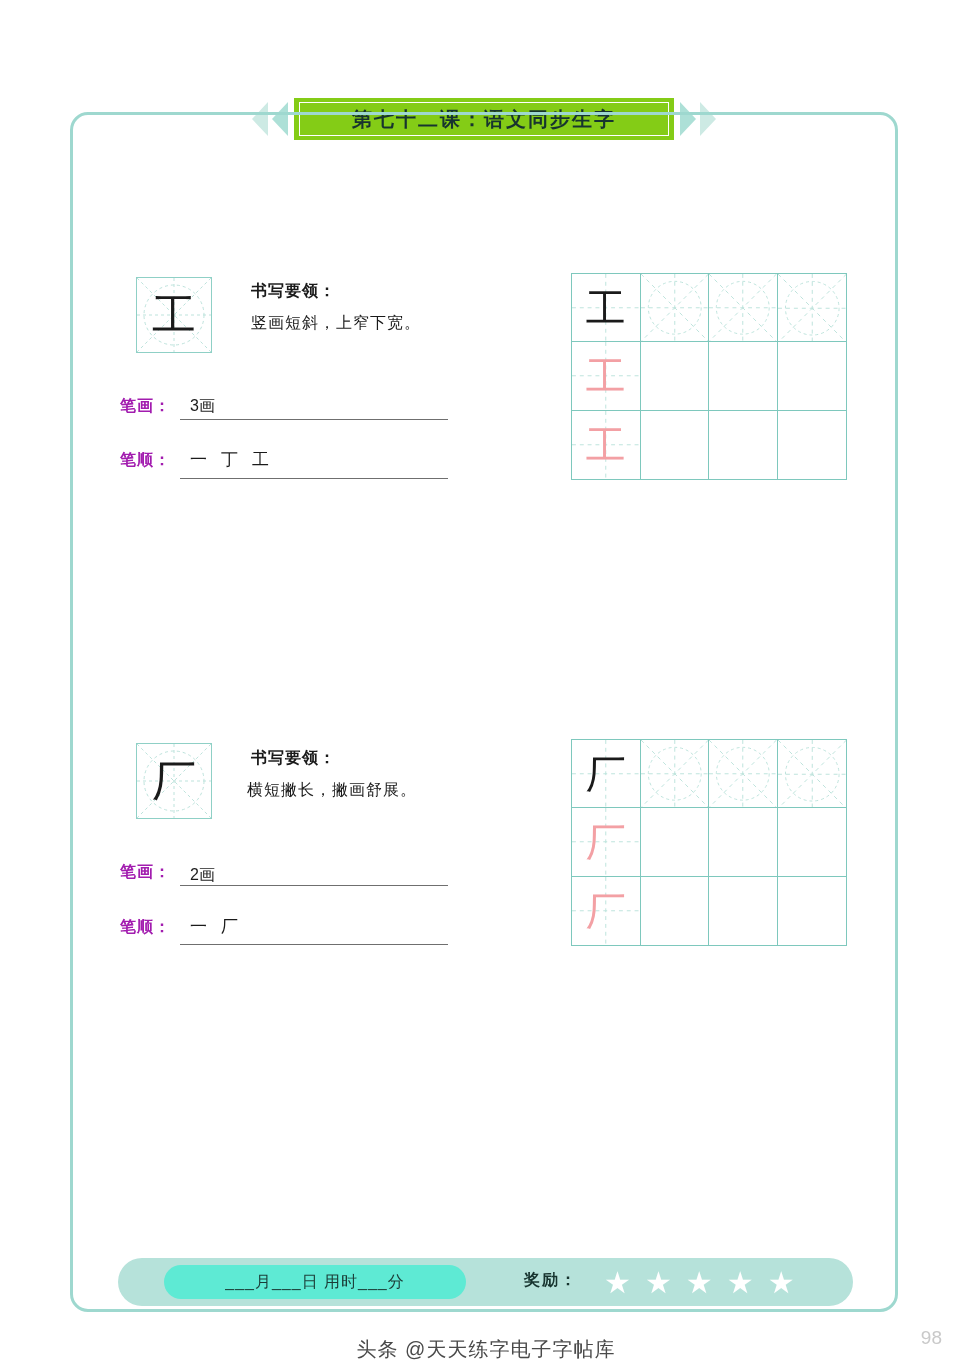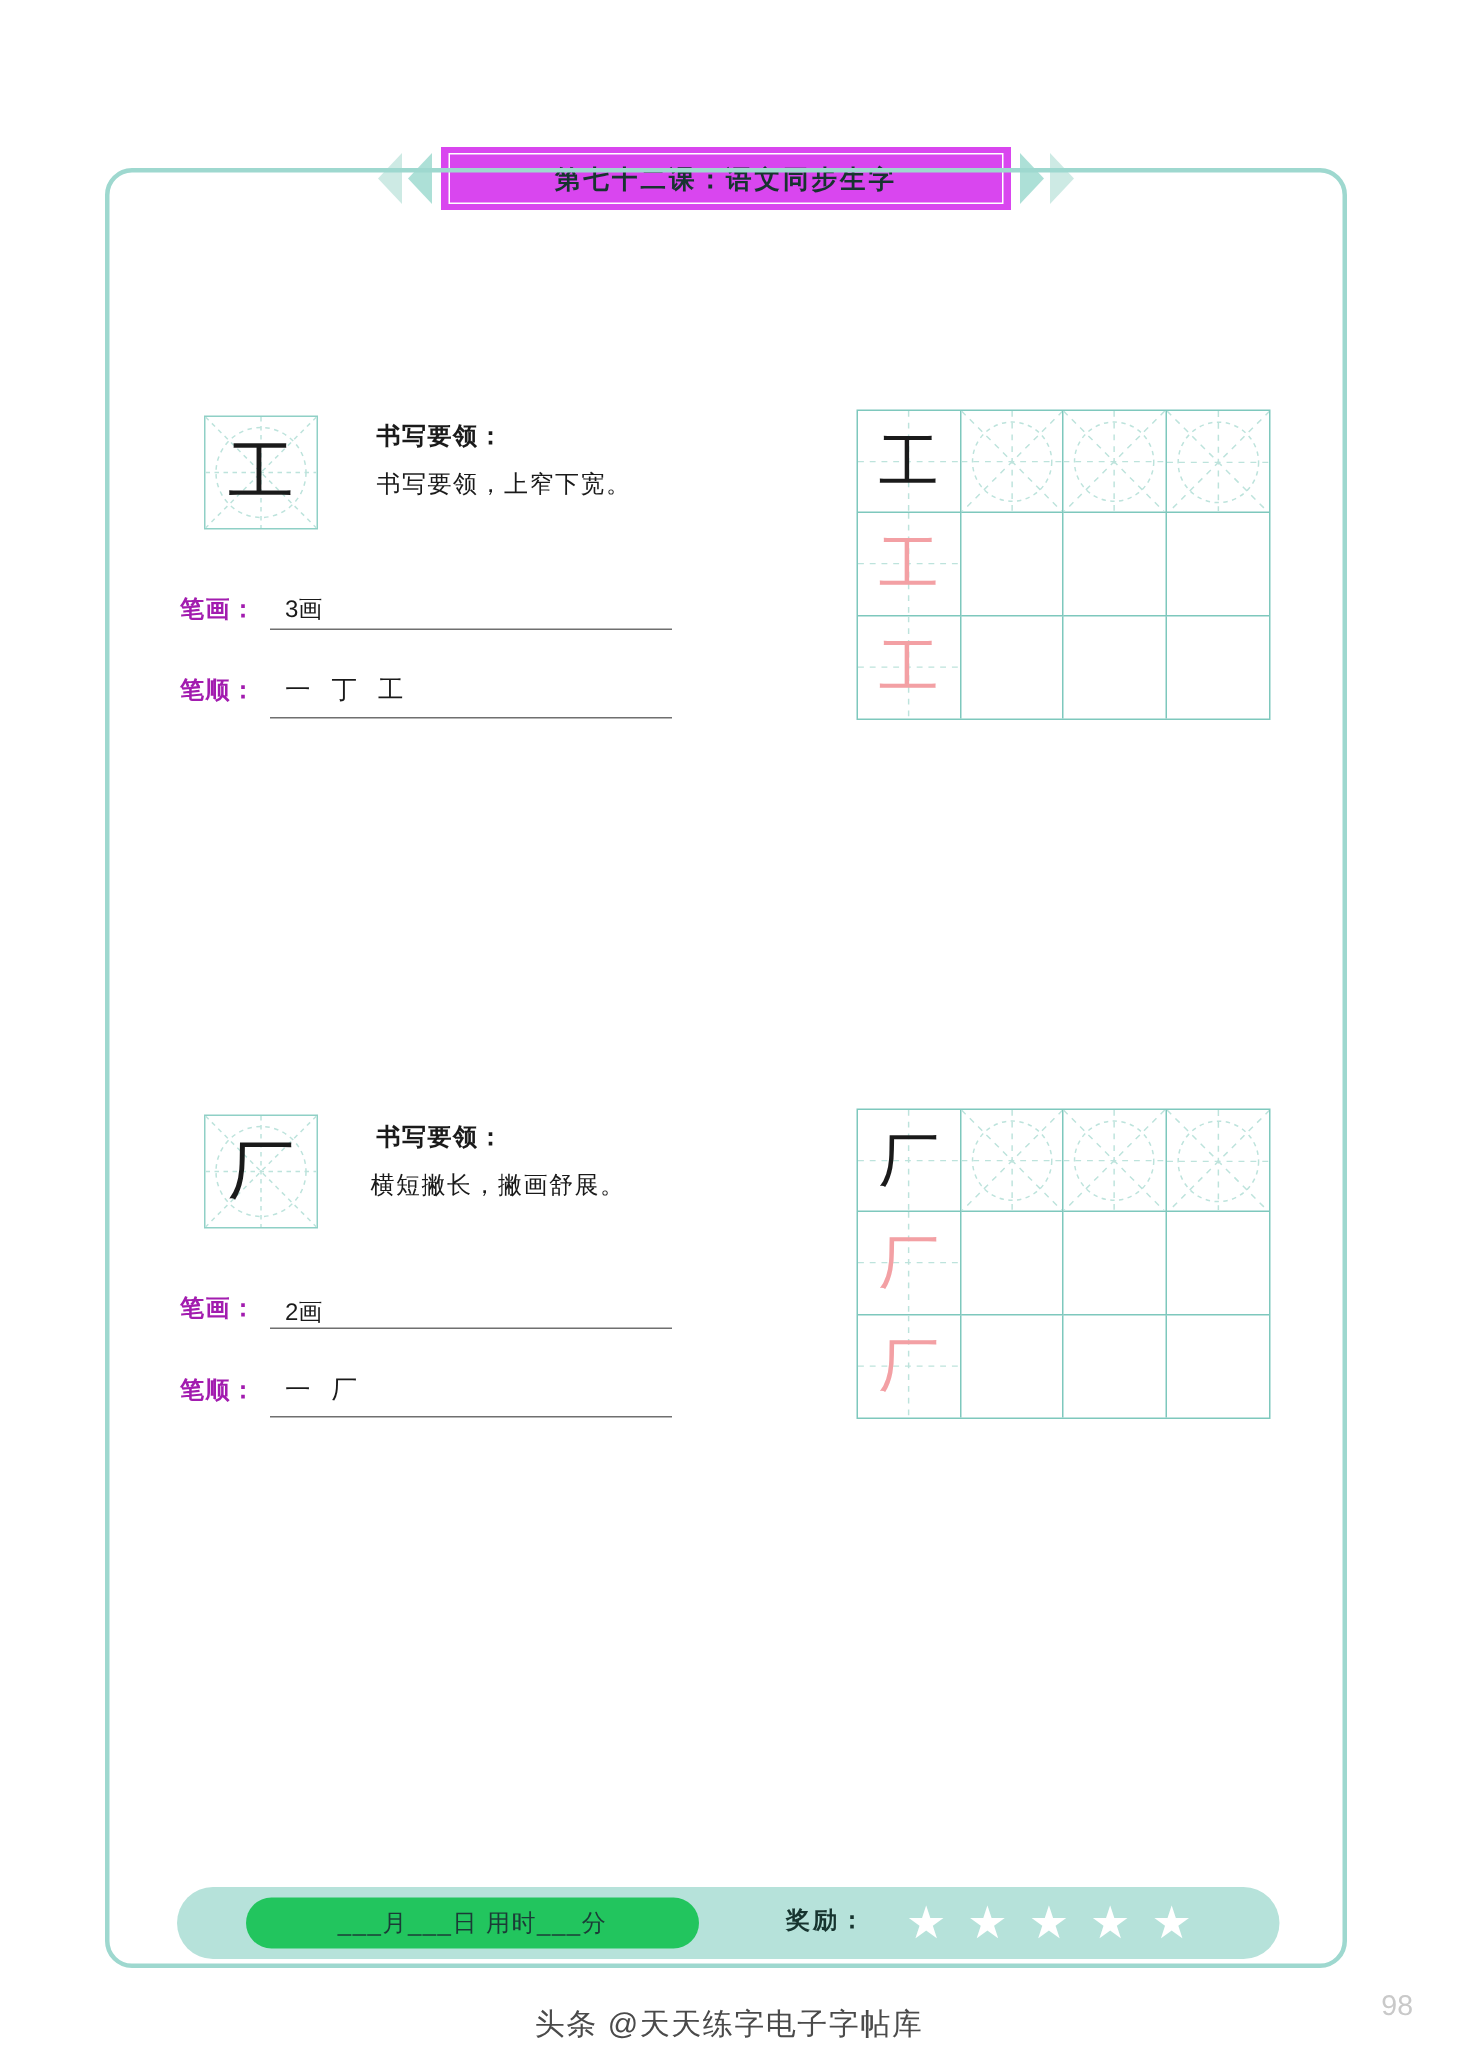--- a/index.html
+++ b/index.html
@@ -21,24 +21,24 @@
   
   .title-wrap{
     position:absolute;
     left:258px;top:97px;
     width:452px;height:44px;
     display:flex;align-items:center;justify-content:center;
   }
   .title-ribbon{
     position:relative;
     width:380px;height:42px;
-    background:#d946ef;
+    background:#84cc16;
     display:flex;align-items:center;justify-content:center;
     color:#17342f;
-    font-size:17px;
+    font-size:20px;
     letter-spacing:2px;
     font-weight:600;
   }
   .title-ribbon .inner-line{
     position:absolute;left:5px;top:4px;right:5px;bottom:4px;
     border:1px solid #ffffff;
     pointer-events:none;
   }
   .chev{
     position:absolute;top:4px;
@@ -131,21 +131,21 @@
     position:absolute;
     left:118px;top:1258px;
     width:735px;height:48px;
     background:#b6e2da;
     border-radius:24px;
   }
   .date-pill{
     position:absolute;
     left:164px;top:1265px;
     width:302px;height:34px;
-    background:#22c55e;
+    background:#5eead4;
     border-radius:17px;
     display:flex;align-items:center;justify-content:center;
     font-size:16px;color:#1b3b36;
     letter-spacing:1px;
   }
   .reward-label{
     position:absolute;
     left:524px;top:1270px;
     font-size:16px;color:#17342f;font-weight:700;
     letter-spacing:2px;
@@ -192,21 +192,21 @@
     <circle cx="37" cy="37" r="30" fill="none" stroke="#bde3dc" stroke-width="1" stroke-dasharray="3,3"></circle>
     <line x1="37" y1="0" x2="37" y2="74" stroke="#bde3dc" stroke-width="1" stroke-dasharray="3,3"></line>
     <line x1="0" y1="37" x2="74" y2="37" stroke="#bde3dc" stroke-width="1" stroke-dasharray="3,3"></line>
     <line x1="0" y1="0" x2="74" y2="74" stroke="#bde3dc" stroke-width="1" stroke-dasharray="3,3"></line>
     <line x1="74" y1="0" x2="0" y2="74" stroke="#bde3dc" stroke-width="1" stroke-dasharray="3,3"></line>
   </svg>
   <span class="demo-char">工</span>
 </div>
 
 <div class="tips-title" style="left:251px;top:281px;">书写要领：</div>
-<div class="tips-text" style="left:251px;top:313px;">书写要领，上窄下宽。</div>
+<div class="tips-text" style="left:251px;top:313px;">竖画短斜，上窄下宽。</div>
 
 <div class="field-label" style="left:120px;top:396px;">笔画：</div>
 <div class="field-value" style="left:190px;top:396px;">3画</div>
 <div class="field-line" style="left:180px;top:419px;width:268px;"></div>
 
 <div class="field-label" style="left:120px;top:450px;">笔顺：</div>
 <div class="stroke-seq" style="left:190px;top:448px;">
   <span>一</span><span>丁</span><span>工</span>
 </div>
 <div class="field-line" style="left:180px;top:478px;width:268px;"></div>

